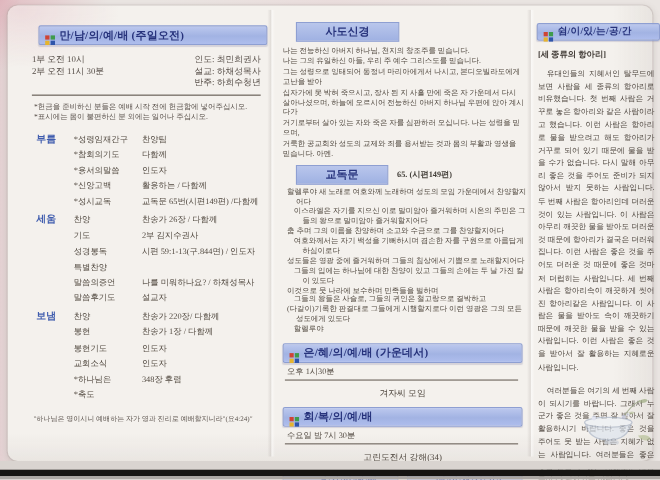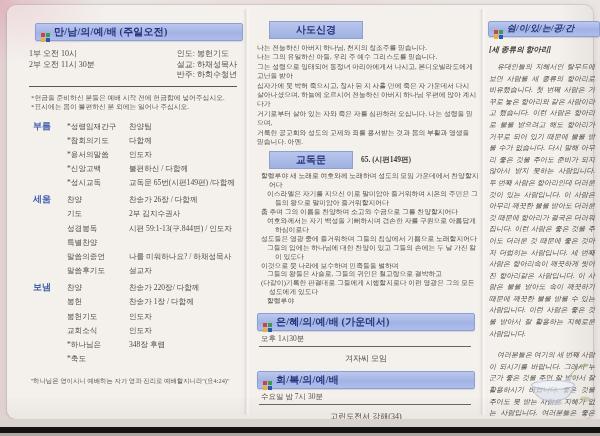--- a/index.html
+++ b/index.html
@@ -29,21 +29,21 @@
   .crease{position:absolute;top:4px;bottom:4px;width:7px;pointer-events:none;
     background:linear-gradient(90deg, rgba(0,0,0,0), rgba(140,130,125,.18) 45%, rgba(255,255,255,.5) 60%, rgba(0,0,0,0));}
   .crease.c1{left:236px;} .crease.c2{left:472px;}
   .scan-bottom-band{position:absolute;left:0;right:0;top:419px;height:8px;background:#d9d4d0;}
   .scan-black-strip{position:absolute;left:0;right:0;top:427px;height:6px;background:#161412;}
   .scan-foot{position:absolute;left:0;right:0;top:433px;bottom:0;background:#aca7a3;}
 
   .panel{position:absolute;top:0;height:414px;}
   .panel.left{left:10px;width:226px;}
   .panel.mid{left:246px;width:226px;}
-  .panel.right{left:479px;width:110px;font-style:italic;}
+  .panel.right{left:479px;width:110px;}
 
   
   .bar{
     display:flex;align-items:center;gap:4px;
     background:linear-gradient(180deg,#bcc8ee,#a2b3e3 55%,#aebded);
     border:1px solid #8e9fd2;border-radius:2px;
     color:#27337c;font-weight:bold;
     padding:1px 5px;box-shadow:0 1px 1px rgba(90,90,140,.2);
   }
   .bar .t{font-size:10px;letter-spacing:.2px;white-space:nowrap;}
@@ -110,21 +110,21 @@
           </svg>
       </span>
       <span class="t">만/남/의/예/배 (주일오전)</span>
     </div>
     <div class="timesrow">
       <div class="times" id="l-times">
           <div>1부 오전 10시</div>
           <div>2부 오전 11시 30분</div>
         </div>
       <div class="roles" id="l-roles">
-          <div>인도: 봉헌기도</div>
+          <div>인도: 최민희권사</div>
           <div>설교: 하채성목사</div>
           <div>반주: 하희수청년</div>
         </div>
     </div>
     <div class="l-rule"></div>
     <div class="notes" id="l-notes">
         <div>*헌금을 준비하신 분들은 예배 시작 전에 헌금함에 넣어주십시오.</div>
         <div>*표시에는 몸이 불편하신 분 외에는 일어나 주십시오.</div>
       </div>
     <div class="orderlist" id="l-order">
@@ -146,21 +146,21 @@
           <span class="ogroup"></span>
           <span class="oitem">*용서의말씀</span>
           <span class="oval">
             <div>인도자</div>
           </span>
         </div>
         <div class="orow">
           <span class="ogroup"></span>
           <span class="oitem">*신앙고백</span>
           <span class="oval">
-            <div>불편하신 / 다함께</div>
+            <div>활용하는 / 다함께</div>
           </span>
         </div>
         <div class="orow">
           <span class="ogroup"></span>
           <span class="oitem">*성시교독</span>
           <span class="oval">
             <div>교독문 65번(시편149편) /다함께</div>
           </span>
         </div>
         <div class="orow has-group">

